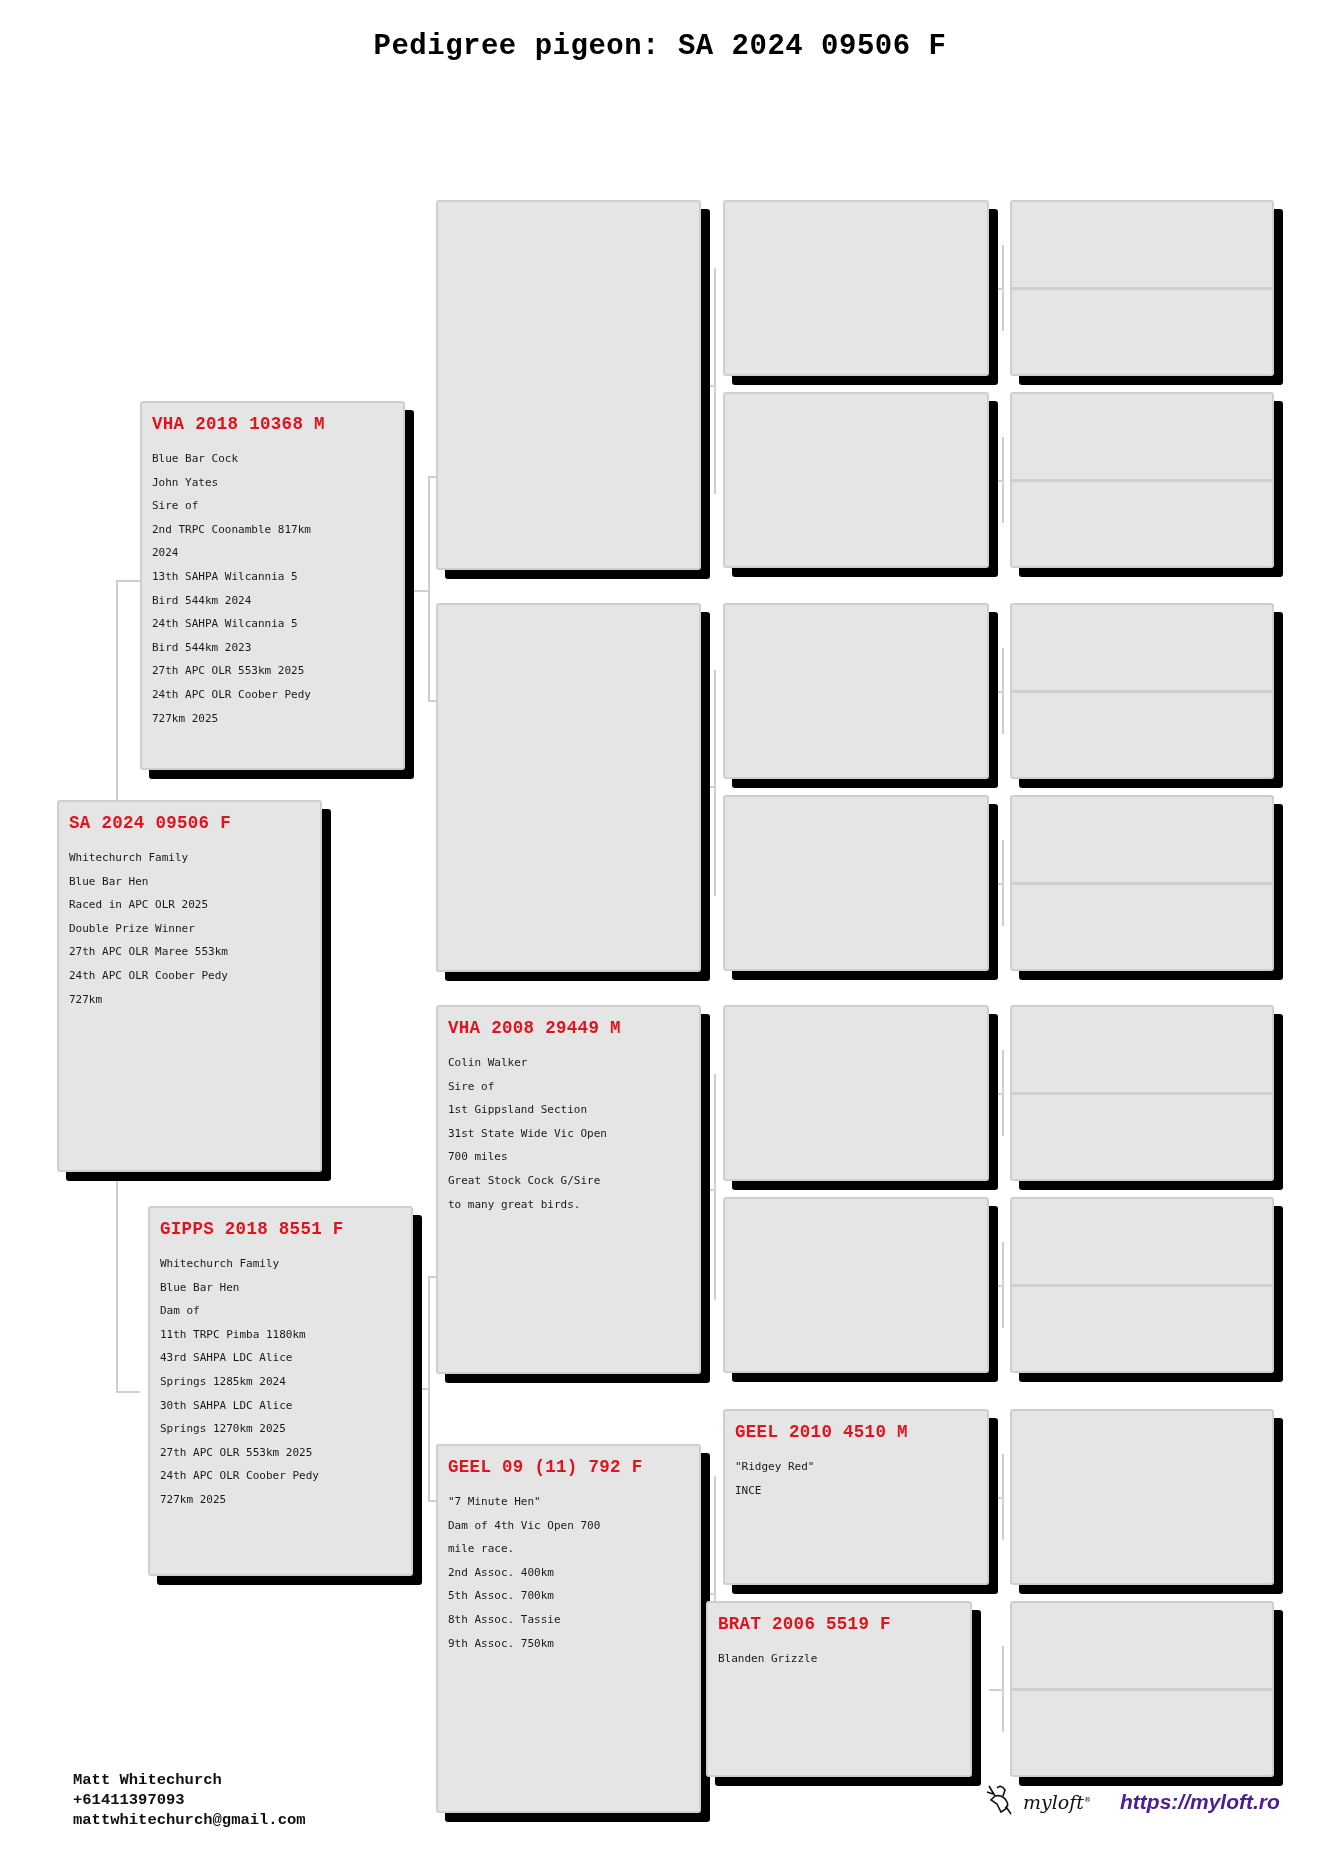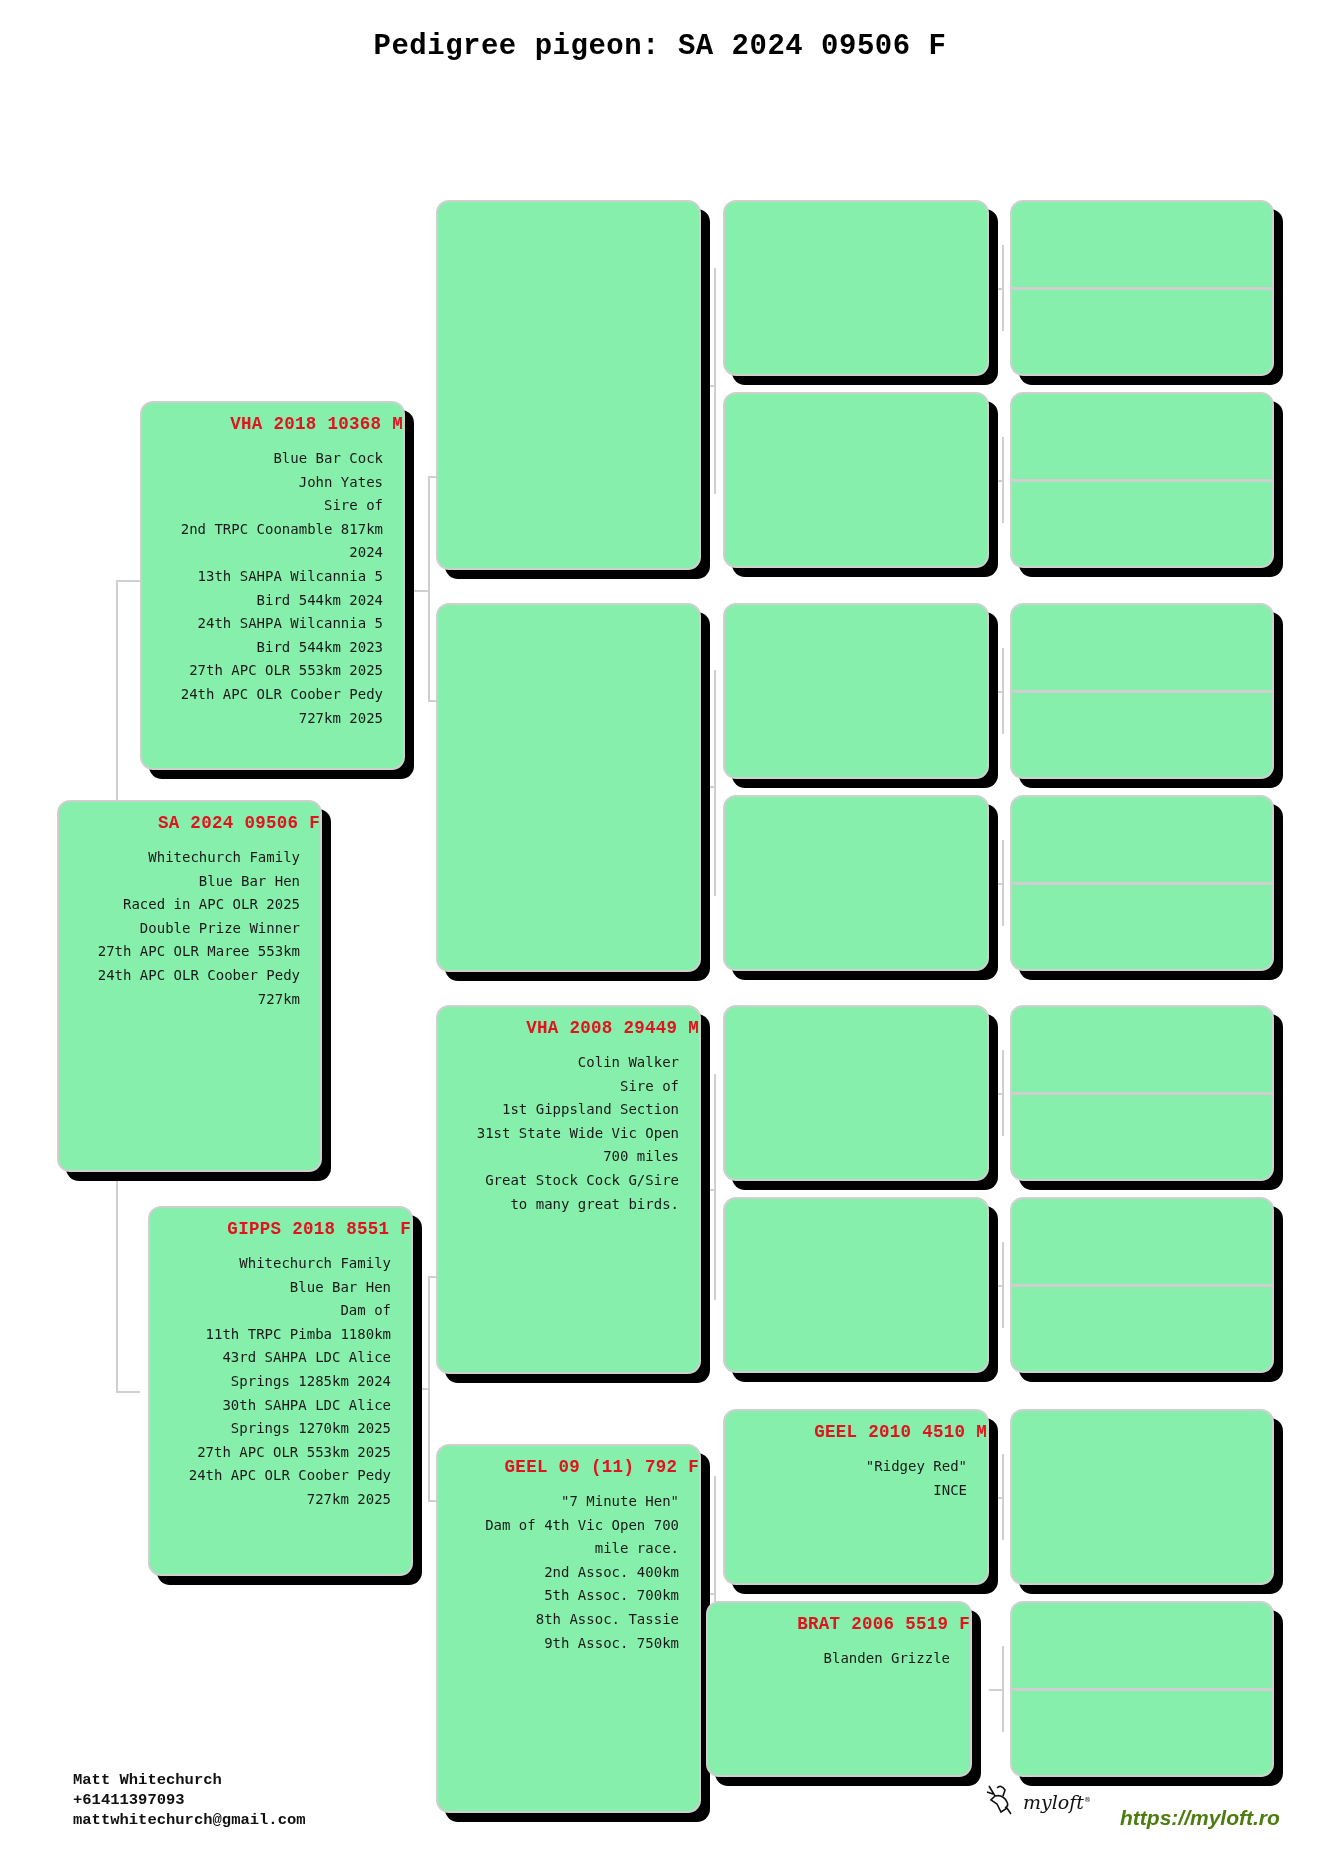--- a/index.html
+++ b/index.html
@@ -1,31 +1,31 @@
 <!DOCTYPE html>
 <html><head>
 <meta charset="utf-8">
 <style>
   html, body { margin:0; padding:0; background:#ffffff; }
   body { width:1320px; height:1864px; position:relative; overflow:hidden; font-family:"DejaVu Sans Mono", monospace; }
   .title { position:absolute; left:0; top:30px; width:1320px; text-align:center; font-family:"Liberation Mono", monospace; font-weight:bold; font-size:29px; color:#000; letter-spacing:0.5px; }
-  .card { position:absolute; box-sizing:border-box; background:#86efac; border:2px solid #cfcfcf; border-radius:13px; box-shadow:9px 9px 0 0 #000; overflow:hidden;text-align:right; }
+  .card { position:absolute; box-sizing:border-box; background:#e5e5e5; border:2px solid #cfcfcf; border-radius:3px; box-shadow:9px 9px 0 0 #000; overflow:hidden; }
   .card .ring { padding:10px 0 0 10px; font-family:"Liberation Mono", monospace; font-weight:bold; color:#e0141e; font-size:17.5px; line-height:22px; letter-spacing:0.3px; }
-  .card .info { padding:12px 20px 0 10px; font-family:"DejaVu Sans Mono", monospace; font-size:14px; line-height:23.6px; color:#1a1a1a; white-space:pre-line; }
+  .card .info { padding:12px 20px 0 10px; font-family:"DejaVu Sans Mono", monospace; font-size:11px; line-height:23.6px; color:#1a1a1a; white-space:pre-line; }
   .card.half { display:flex; flex-direction:column; }
   .card.half .slot { flex:1; position:relative; }
   .card.half .slot + .slot { border-top:3px solid #cfcfcf; }
   .card.half .ring { padding-top:6px; }
   .card.half .info { padding-top:8px; }
   .line { position:absolute; background:#cfcfcf; }
   .footer-contact { position:absolute; left:73px; top:1770px; font-family:"Liberation Mono", monospace; font-weight:bold; font-size:15.5px; line-height:20px; color:#111; }
   .footer-logo { position:absolute; left:985px; top:1782px; display:flex; align-items:center; }
   .logo-text { font-family:"DejaVu Serif", serif; font-style:italic; font-size:19px; color:#111; margin-left:4px; }
   .logo-text sup { font-size:7px; }
-  .footer-url { position:absolute; left:1120px; top:1790px; font-family:"Liberation Sans", sans-serif; font-style:italic; font-weight:bold; font-size:21px; color:#4d7c0f;margin-top:16px; }
+  .footer-url { position:absolute; left:1120px; top:1790px; font-family:"Liberation Sans", sans-serif; font-style:italic; font-weight:bold; font-size:21px; color:#4c1d95; }
 </style>
 </head>
 <body>
 
 <div class="title">Pedigree pigeon: SA 2024 09506 F</div>
 
 <div class="line" style="left:116px;top:580px;width:2px;height:220px;"></div>
 <div class="line" style="left:116px;top:580px;width:24px;height:2px;"></div>
 <div class="line" style="left:116px;top:1172px;width:2px;height:220px;"></div>
 <div class="line" style="left:116px;top:1391px;width:24px;height:2px;"></div>

